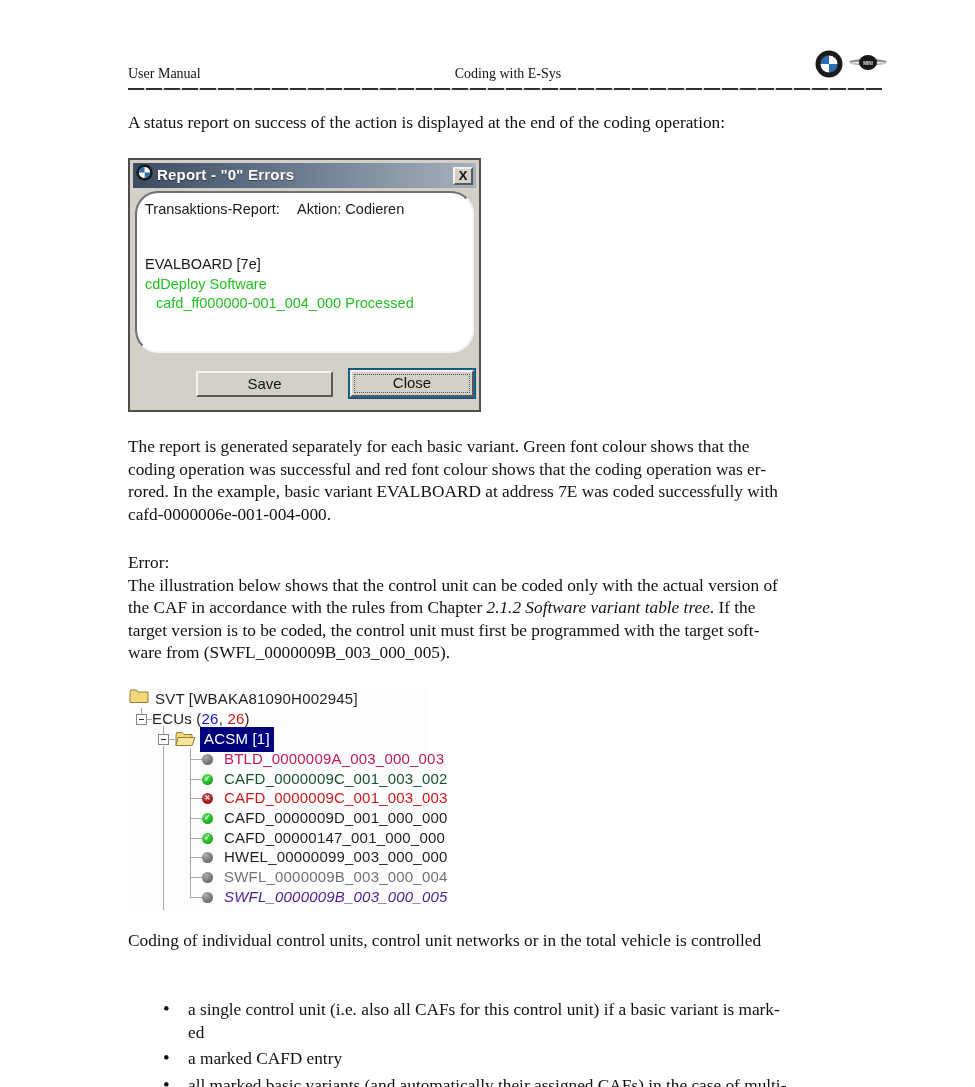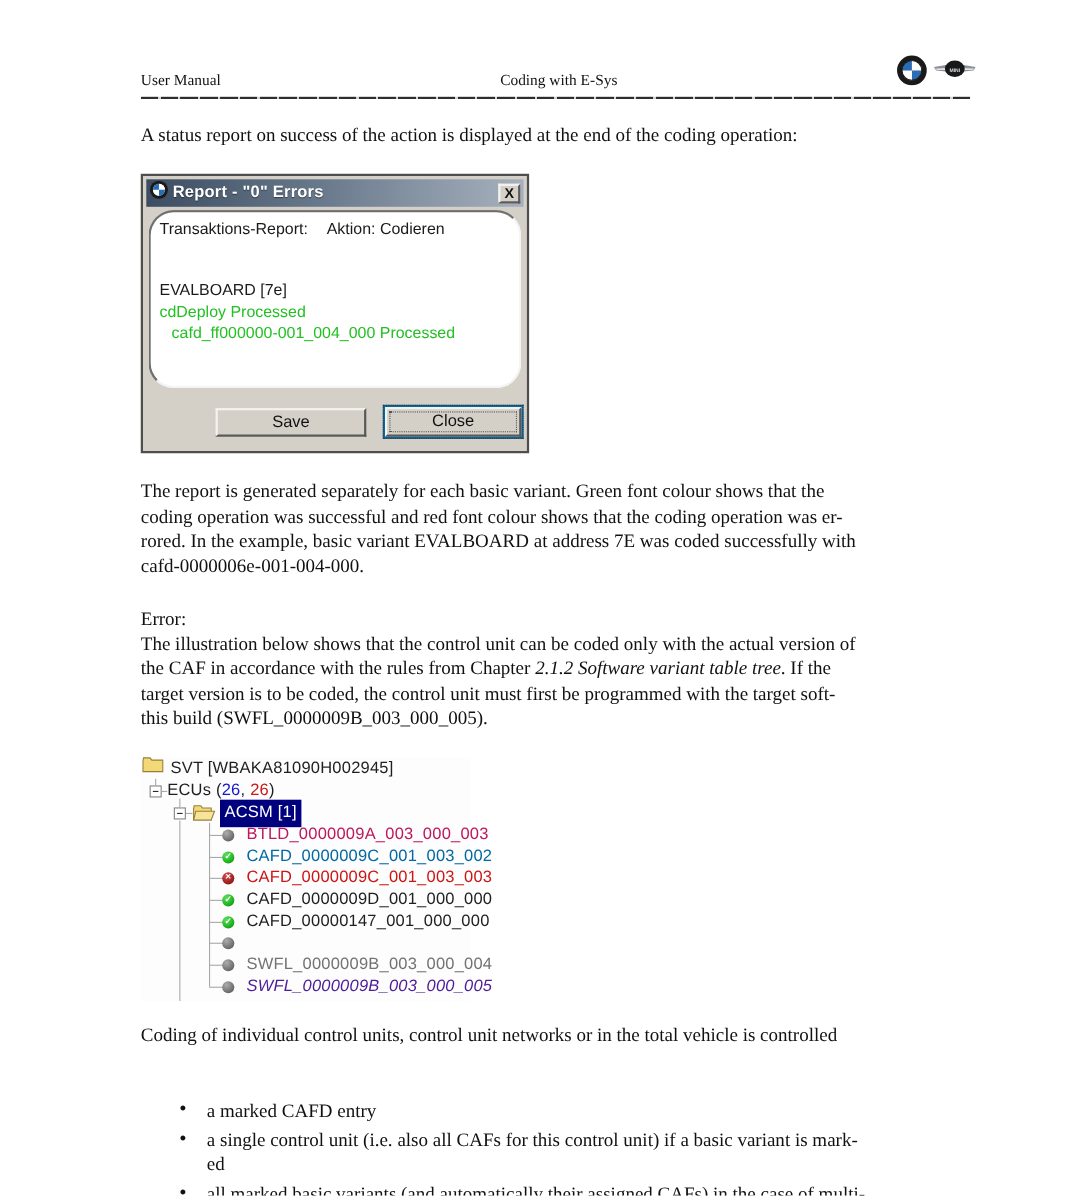--- a/index.html
+++ b/index.html
@@ -124,40 +124,40 @@
           <path d="M14 14 L5 14 A9 9 0 0 1 14 5 Z" fill="#2a6db4"></path>
         </svg>
       </span>
       <span class="dlg-title-text">Report - "0" Errors</span>
       <span class="dlg-close">X</span>
     </div>
     <div class="dlg-body">
       <span class="abs" style="left:8px; top:5px;">Transaktions-Report:</span>
       <span class="abs" style="left:160px; top:5px;">Aktion: Codieren</span>
       <span class="abs" style="left:8px; top:60px;">EVALBOARD [7e]</span>
-      <span class="abs" style="left: 8px; top: 80px; color: rgb(34, 192, 34);">cdDeploy Processed</span>
+      <span class="abs" style="left: 8px; top: 80px; color: rgb(34, 192, 34);">cdDeploy Software</span>
       <span class="abs" style="left: 19px; top: 99px; color: rgb(34, 192, 34);">cafd_ff000000-001_004_000 Processed</span>
     </div>
     <button class="dlg-btn dlg-save">Save</button>
     <div class="dlg-close-wrap">
       <div class="dlg-btn dlg-close-btn" style="position:relative; left:0; top:0;">Close</div>
     </div>
   </div>
 
   <div class="abs p2 pre">The report is generated separately for each basic variant. Green font colour shows that the
 coding operation was successful and red font colour shows that the coding operation was er-
 rored. In the example, basic variant EVALBOARD at address 7E was coded successfully with
 cafd-0000006e-001-004-000.</div>
 
   <div class="abs perr">
     <div class="pre">Error:</div>
     <div class="pre">The illustration below shows that the control unit can be coded only with the actual version of</div>
     <div class="pre"><span>the CAF in accordance with the rules from Chapter </span><span class="it">2.1.2 Software variant table tree</span><span>. If the</span></div>
     <div class="pre">target version is to be coded, the control unit must first be programmed with the target soft-</div>
-    <div class="pre">this build (SWFL_0000009B_003_000_005).</div>
+    <div class="pre">ware from (SWFL_0000009B_003_000_005).</div>
   </div>
 
   <div class="abs tree">
 
     <div class="tl" style="left:13px; top:20px; width:1px; height:6px;"></div>
     <div class="tl" style="left:19px; top:31px; width:5px; height:1px;"></div>
     <div class="tl" style="left:35px; top:38px; width:1px; height:8px;"></div>
     <div class="tl" style="left:41px; top:51px; width:6px; height:1px;"></div>
     <div class="tl" style="left:35px; top:58px; width:1px; height:164px;"></div>
     <div class="tl" style="left:62px; top:60px; width:1px; height:149px;"></div>
@@ -194,51 +194,52 @@
       </span>
       <span class="t-sel" style="margin-left: 72px; background-color: rgb(0, 0, 126);">ACSM [1]</span>
     </div>
 
     <div class="t-child" style="top:62px;">
       <span class="t-sph" data-icon="gray-sphere"></span>
       <span class="t-lbl" style="color: #be185d;">BTLD_0000009A_003_000_003</span>
     </div>
     <div class="t-child" style="top:82px;">
       <span class="t-sph" data-icon="green-check-sphere"></span>
-      <span class="t-lbl" style="color: #0369a1;">CAFD_0000009C_001_003_002</span>
+      <span class="t-lbl" style="color: #14532d;">CAFD_0000009C_001_003_002</span>
     </div>
     <div class="t-child" style="top:101px;">
       <span class="t-sph" data-icon="red-x-sphere"></span>
       <span class="t-lbl" style="color: rgb(204, 22, 22);">CAFD_0000009C_001_003_003</span>
     </div>
     <div class="t-child" style="top:121px;">
       <span class="t-sph" data-icon="green-check-sphere"></span>
       <span class="t-lbl" style="color: rgb(31, 31, 31);">CAFD_0000009D_001_000_000</span>
     </div>
     <div class="t-child" style="top:141px;">
       <span class="t-sph" data-icon="green-check-sphere"></span>
       <span class="t-lbl" style="color: rgb(31, 31, 31);">CAFD_00000147_001_000_000</span>
     </div>
     <div class="t-child" style="top:160px;">
       <span class="t-sph" data-icon="gray-sphere"></span>
+      <span class="t-lbl" style="color: rgb(31, 31, 31);">HWEL_00000099_003_000_000</span>
     </div>
     <div class="t-child" style="top:180px;">
       <span class="t-sph" data-icon="gray-sphere"></span>
       <span class="t-lbl" style="color: #737373;">SWFL_0000009B_003_000_004</span>
     </div>
     <div class="t-child" style="top:200px;">
       <span class="t-sph" data-icon="gray-sphere"></span>
       <span class="t-lbl" style="color: #4c1d95; font-style: italic;">SWFL_0000009B_003_000_005</span>
     </div>
   </div>
 
   <div class="abs p4">
     <div class="pre">Coding of individual control units, control unit networks or in the total vehicle is controlled</div>
   </div>
 
   <ul class="abs bullets">
-    <li>a marked CAFD entry</li>
     <li>a single control unit (i.e. also all CAFs for this control unit) if a basic variant is mark-
 ed</li>
+    <li>a marked CAFD entry</li>
     <li>all marked basic variants (and automatically their assigned CAFs) in the case of multi-</li>
   </ul>
 
 </div>
 
 </body></html>

